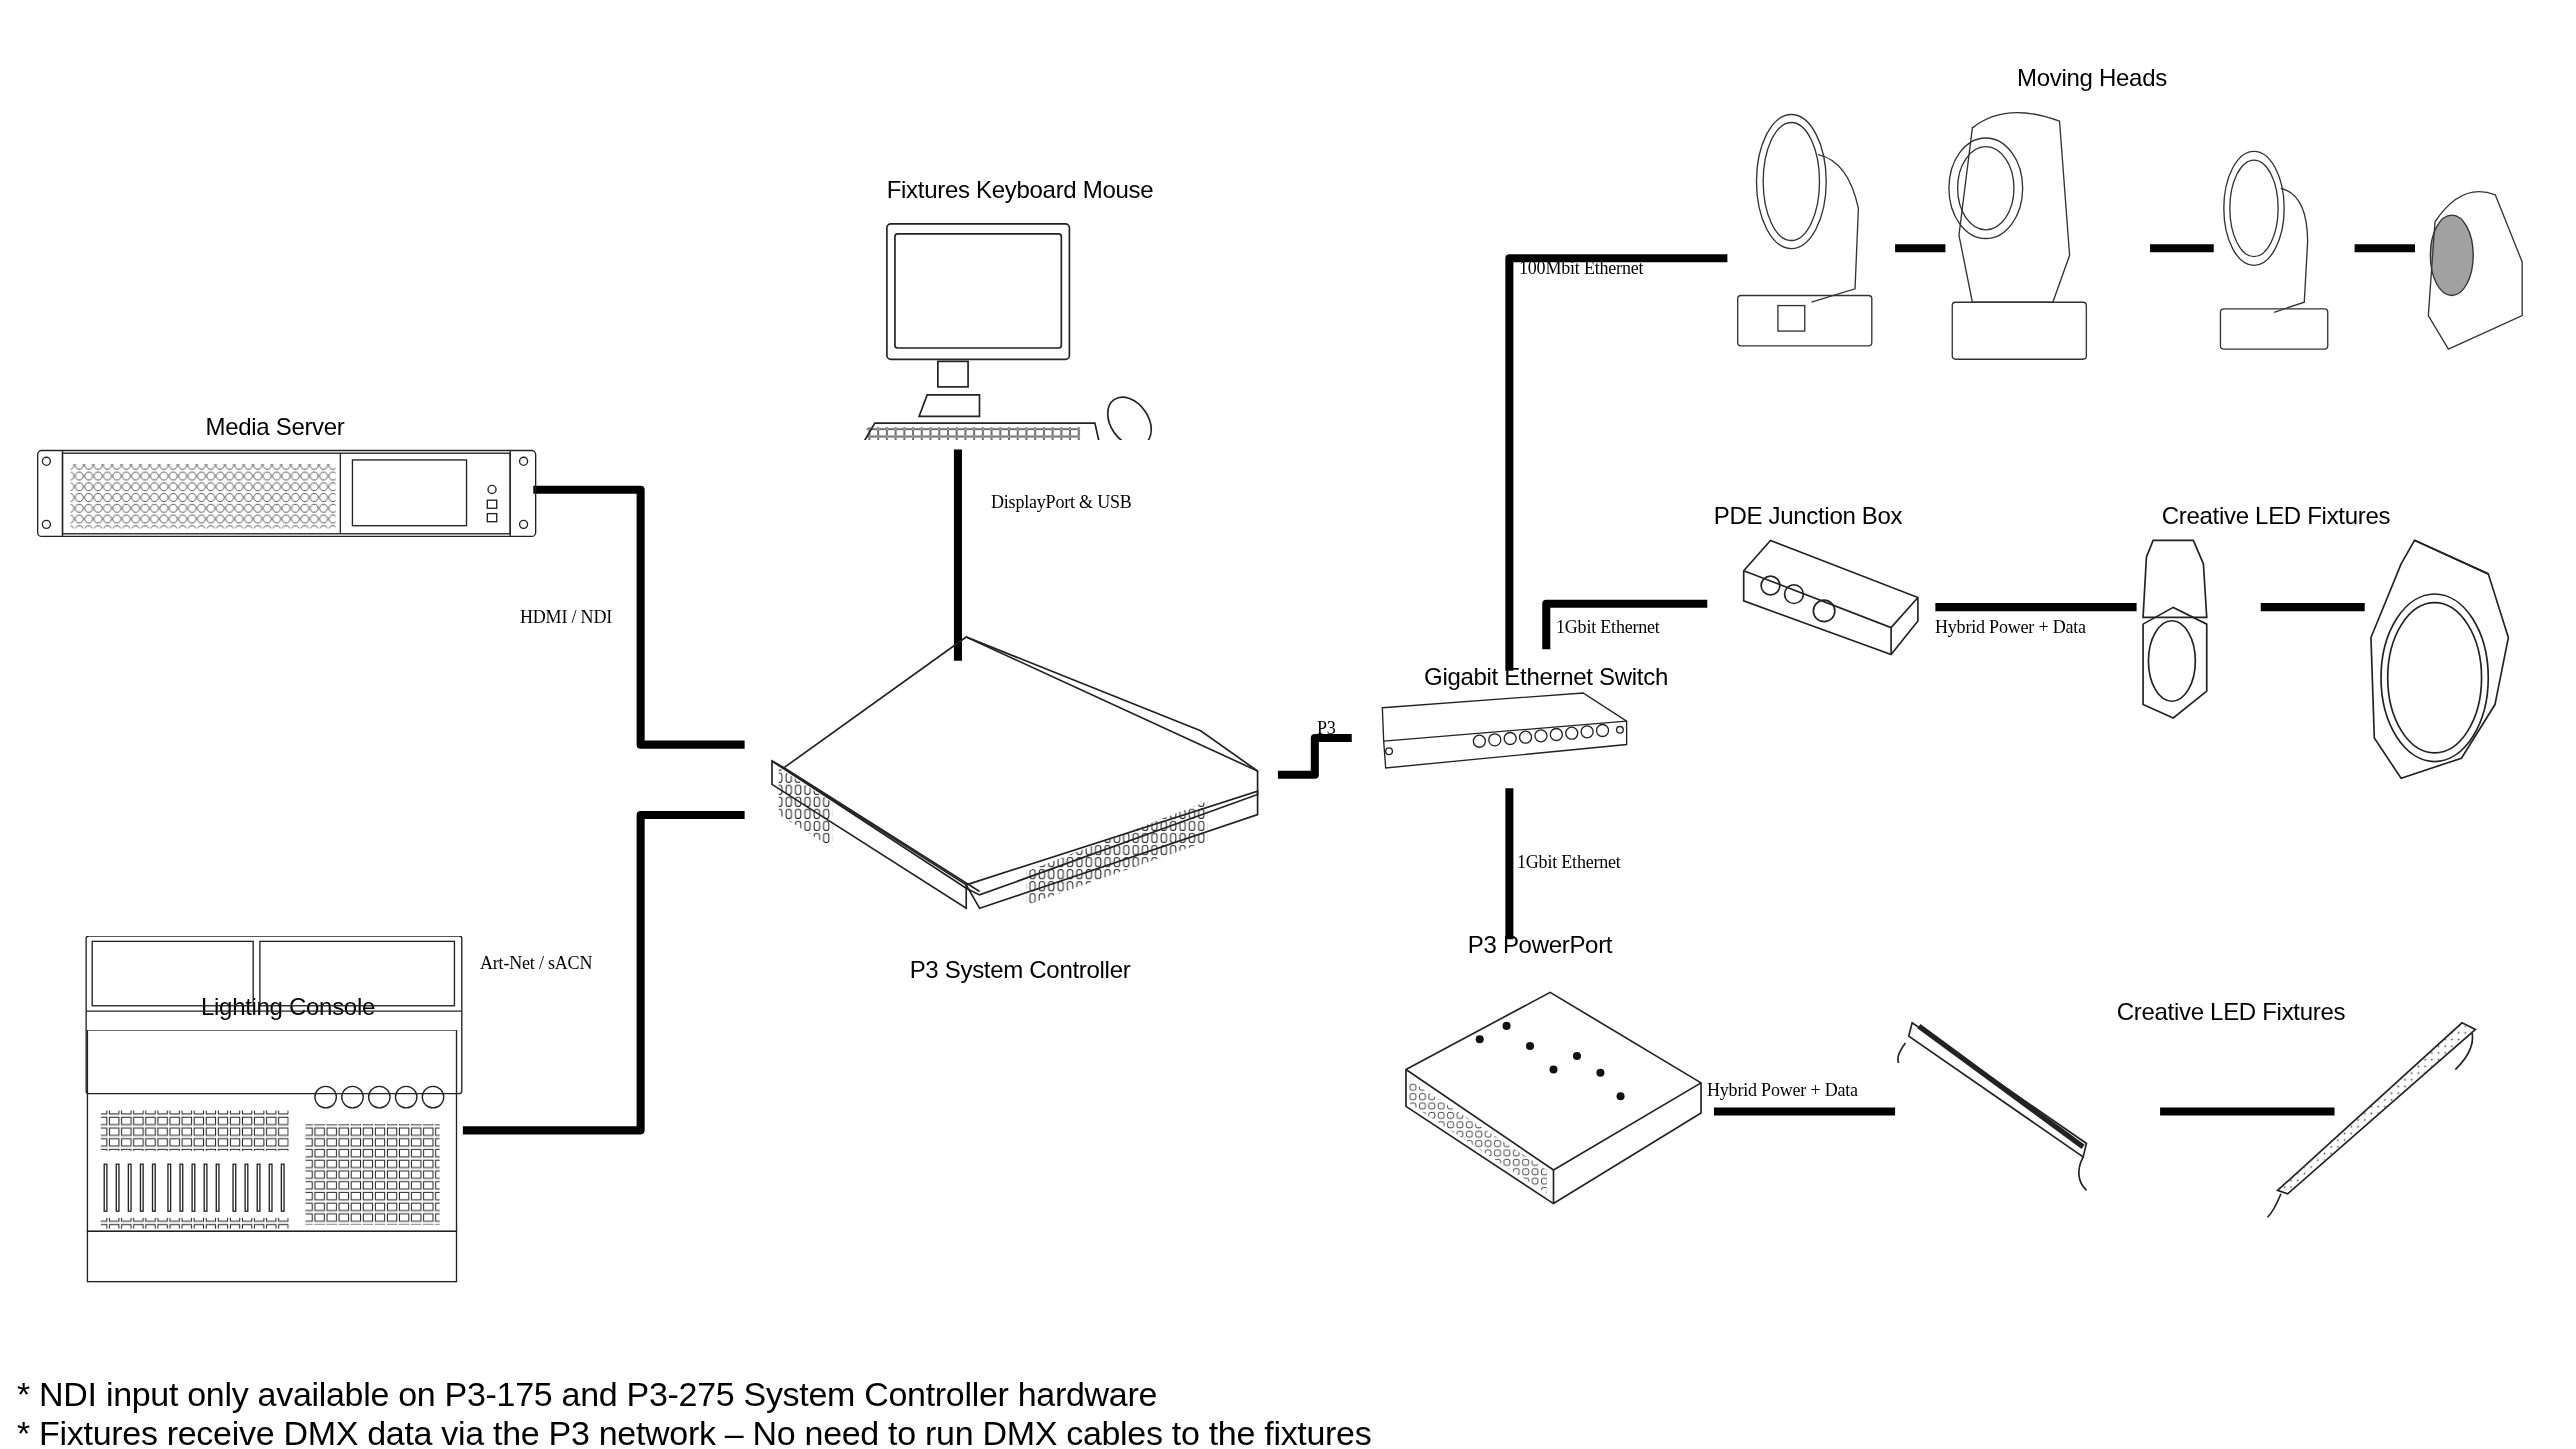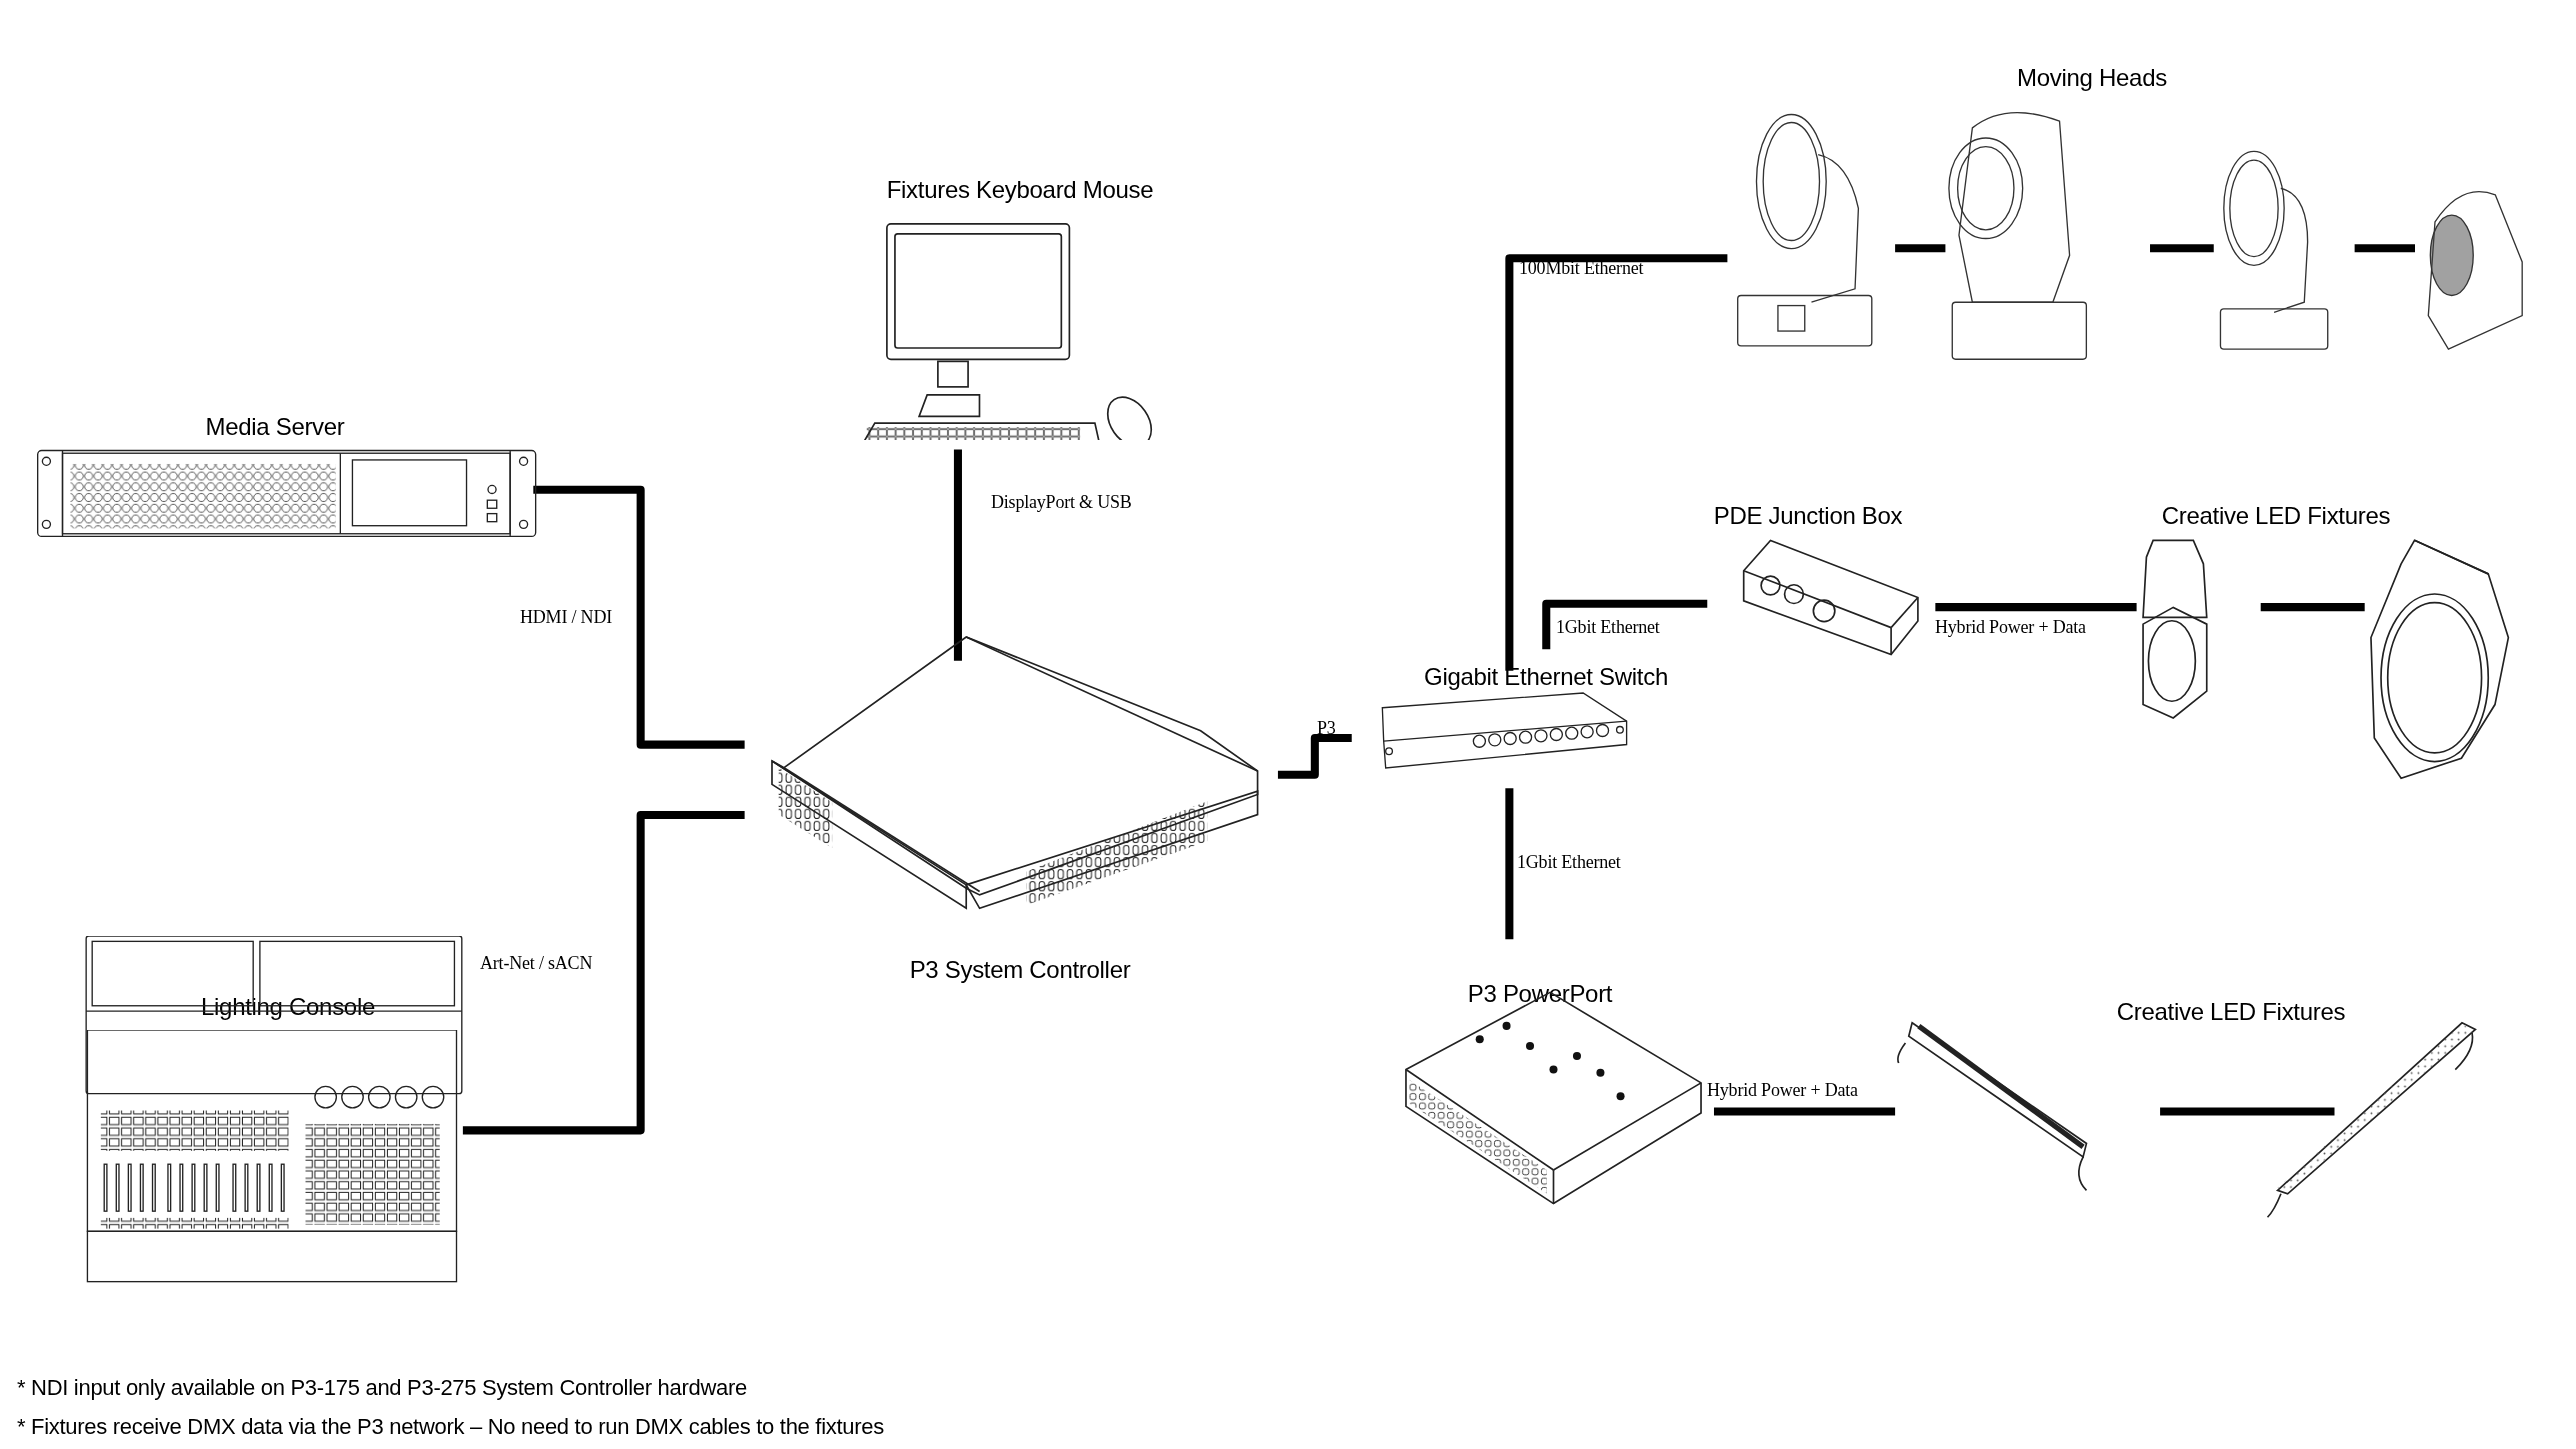--- a/index.html
+++ b/index.html
@@ -1,20 +1,20 @@
 <!DOCTYPE html>
 <html style="font-size:10.7px"><head>
 <meta charset="utf-8">
 <style>
   html, body { margin:0; padding:0; background:#ffffff; }
   body { width:2576px; height:1449px; position:relative; overflow:hidden; font-family:"Liberation Sans", "DejaVu Sans", sans-serif; color:#000; }
   .label { position:absolute; white-space:nowrap; transform:translateX(-50%); font-size:29.5px; transform-origin:center; letter-spacing:-0.3px; }
   .label.big { font-size:24px; }
   .small { position:absolute; white-space:nowrap; font-size:18px; letter-spacing:-0.2px;font-family:Liberation Serif, serif; }
-  .note { position:absolute; left:17px; white-space:nowrap; font-size:22px; letter-spacing:-0.3px; }
+  .note { position:absolute; left:17px; white-space:nowrap; font-size:34px; letter-spacing:-0.3px; }
   svg.wires { position:absolute; left:0; top:0; }
   .dev { position:absolute; }
 </style>
 </head>
 <body>
 
 <svg class="wires" width="2576" height="1449" viewBox="0 0 3840 2160">
   <g fill="none" stroke="#000" stroke-width="12" stroke-linejoin="round">
     <polyline points="795,730 955,730 955,1110 1110,1110"></polyline>
     <polyline points="690,1685 955,1685 955,1215 1110,1215"></polyline>
@@ -202,21 +202,21 @@
       <circle cx="224" cy="69" r="9"></circle>
       <circle cx="247" cy="67" r="9"></circle>
       <circle cx="270" cy="65" r="9"></circle>
       <circle cx="293" cy="63" r="9"></circle>
       <circle cx="316" cy="61" r="9"></circle>
       <circle cx="339" cy="59" r="9"></circle>
   </g>
 </svg>
 <div class="small" style="left:1517px; top:852px;">1Gbit Ethernet</div>
 
-<div class="label big" style="left:1540px; top:980px;">P3 PowerPort</div>
+<div class="label big" style="left:1540px; top:931px;">P3 PowerPort</div>
 <svg class="dev" style="left:1399px; top:989px;" width="309" height="228" viewBox="0 0 460 340">
   <g fill="none" stroke="#222" stroke-width="2.5">
     <polygon points="10,120 225,5 450,140 450,185 230,320 10,175"></polygon>
     <line x1="10" y1="120" x2="230" y2="270"></line>
       <line x1="230" y1="270" x2="450" y2="140"></line>
       <line x1="230" y1="270" x2="230" y2="320"></line>
   </g>
   <g fill="#111">
       <circle cx="120" cy="75" r="6"></circle>
       <circle cx="160" cy="55" r="6"></circle>

